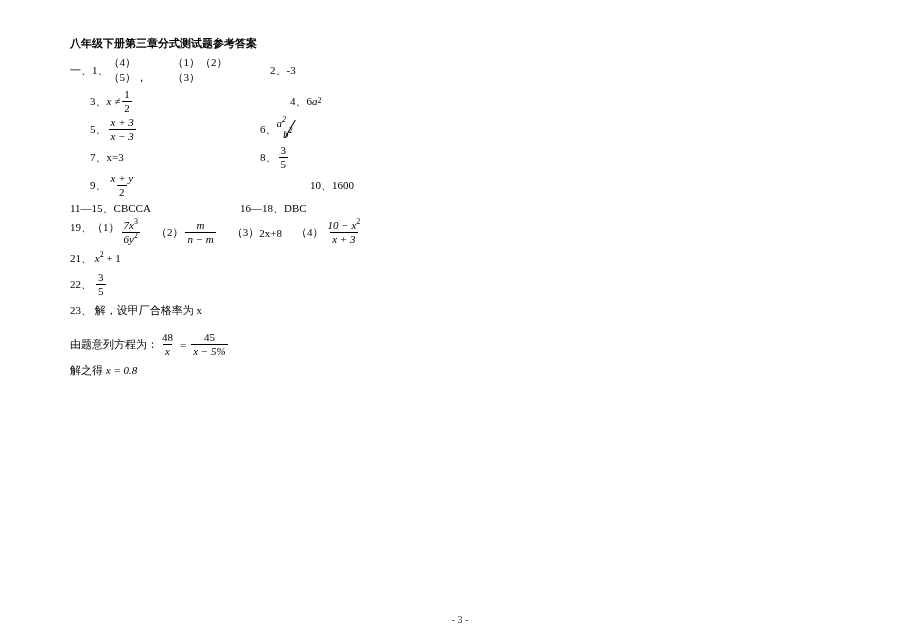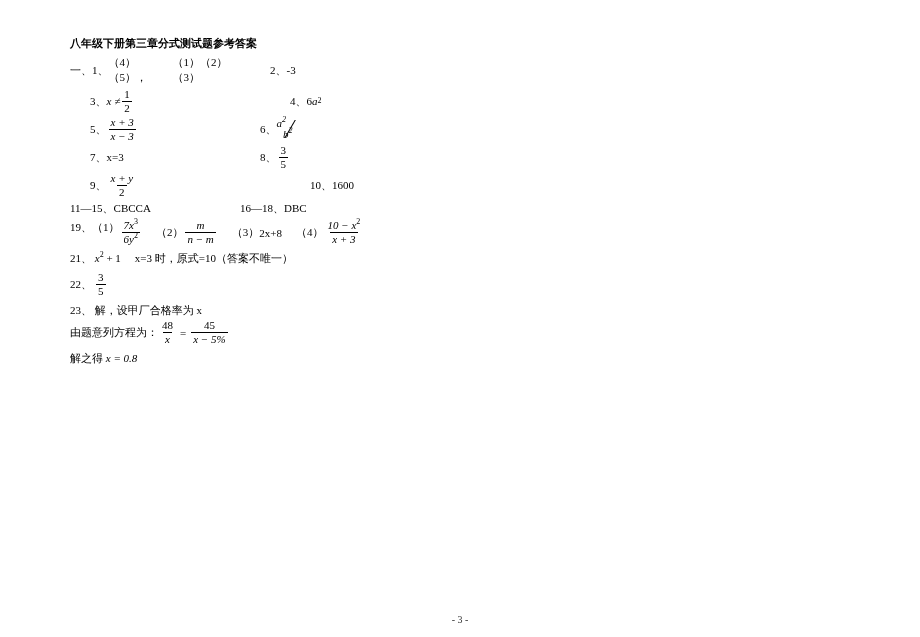--- a/index.html
+++ b/index.html
@@ -196,32 +196,31 @@
       </span>
     </span>
   </div>
 
 
   <div class="line">
     <span>
       <span>21、</span>
       <span class="italic">x</span><span class="sup">2</span><span> + 1</span>
     </span>
-    <span>x=3 时，原式=10（答案不唯一）</span>
   </div>
 
   <div class="line">
     <span>22、</span>
     <span class="frac" style="margin-left:-10px">
       <span class="num">3</span>
       <span class="den">5</span>
     </span>
   </div>
 
-  <div class="line" style="margin-bottom:2px">
+  <div class="line" style="margin-bottom:14px">
     <span>
       <span>23、</span>
       <span>解，设甲厂合格率为 x</span>
     </span>
   </div>
 
   <div class="line" style="margin-bottom:6px">
     <span style="display:flex;align-items:center">
       <span>由题意列方程为：</span>
       <span class="frac">

